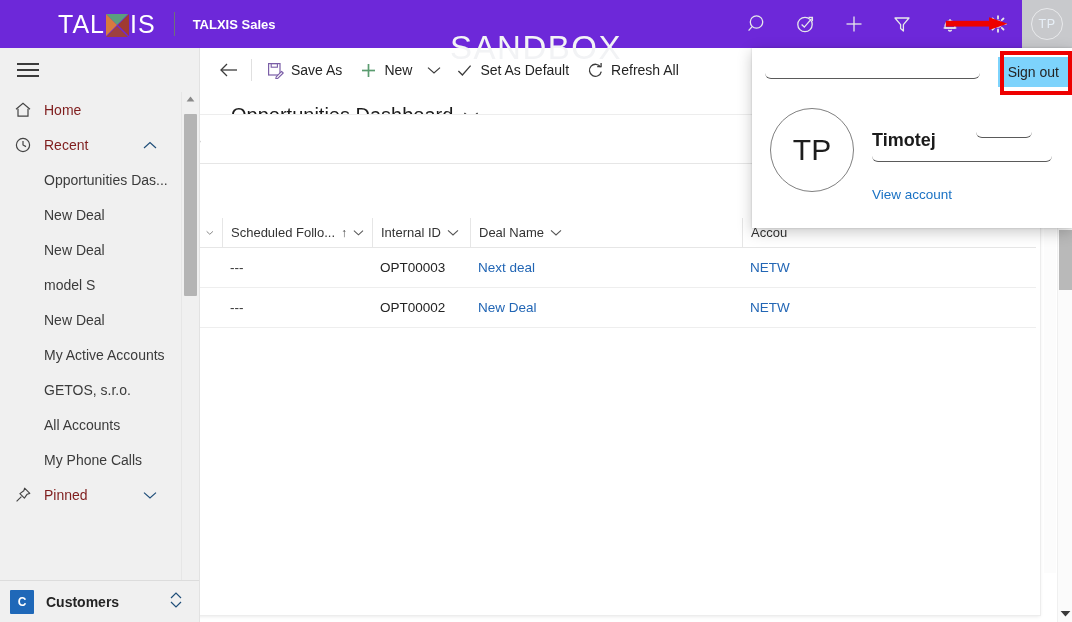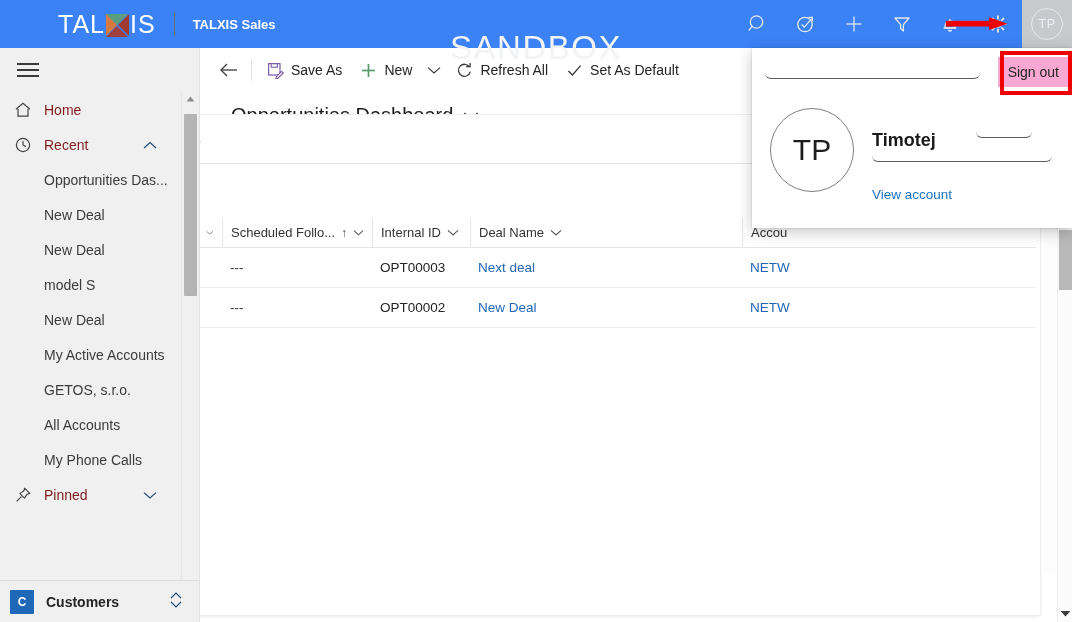--- a/index.html
+++ b/index.html
@@ -10,21 +10,21 @@
     background: #ffffff;
     font-family: "Liberation Sans", sans-serif;
     -webkit-font-smoothing: antialiased;
   }
   .app { position: relative; width: 1072px; height: 622px; overflow: hidden; }
 
   
   .header {
     position: absolute; top: 0; left: 0;
     width: 1072px; height: 48px;
-    background: #3b82f6;
+    background: #6d28d9;
     display: flex; align-items: center;
     z-index: 40;
   }
   .brand-wrap { display: flex; align-items: center; height: 48px; padding-left: 58px; }
   .logo-text {
     color: #ffffff; font-size: 25px; letter-spacing: 1px;
     font-weight: 400; display: flex; align-items: center; height: 48px;
   }
   .logo-x {
     display: inline-block; position: relative;
@@ -195,21 +195,21 @@
     background: #ffffff;
     box-shadow: 0 0 2px rgba(0,0,0,.18), 0 4px 14px rgba(0,0,0,.22);
     z-index: 60;
   }
   .fly-top { position: relative; height: 52px; }
   .redact { background: transparent; border-bottom: 1.3px solid #5a5a5a; border-radius: 0 0 6px 6px; }
   .redact-1 { position: absolute; left: 13px; top: 14px; width: 215px; height: 17px; }
   .signout {
     position: absolute; right: 3px; top: 9px;
     padding: 7px 10px; font-size: 14px; color: #242424; cursor: pointer;
-    background: #f9a8d4;
+    background: #7dd3fc;
   }
   .signout-box {
     position: absolute; right: 0px; top: 3px; width: 72px; height: 44px;
     border: 4px solid #ee0000; pointer-events: none;
   }
   .fly-user { display: flex; align-items: flex-start; padding: 8px 0 0 18px; }
   .fly-avatar {
     width: 84px; height: 84px; border-radius: 50%;
     border: 1px solid #808080; display: flex; align-items: center; justify-content: center;
     color: #1d1d1d; font-size: 30px; font-weight: 400; flex: 0 0 auto;
@@ -458,34 +458,34 @@
       </div>
       <div class="cmd-caret">
         <svg width="14" height="9" viewBox="0 0 14 9">
             <polyline points="1,1.6 7,7 13,1.6" fill="none" stroke="#3b3b3b" stroke-width="1.2"></polyline>
           </svg>
       </div>
 
       <div class="cmd-btn">
         <span class="ci">
           <svg width="17" height="17" viewBox="0 0 17 17">
-              <path d="M13.6 5.2 A6 6 0 1 0 14.3 9.6" fill="none" stroke="#3b3b3b" stroke-width="1.3"></path>
-              <polyline points="10.2,4.6 14.1,4.6 14.1,0.9" fill="none" stroke="#3b3b3b" stroke-width="1.3"></polyline>
-            </svg>
-        </span>
-        <span>Refresh All</span>
+              <polyline points="2.4,9 6.4,13 14.6,3.6" fill="none" stroke="#3b3b3b" stroke-width="1.3"></polyline>
+            </svg>
+        </span>
+        <span>Set As Default</span>
       </div>
 
       <div class="cmd-btn">
         <span class="ci">
           <svg width="17" height="17" viewBox="0 0 17 17">
-              <polyline points="2.4,9 6.4,13 14.6,3.6" fill="none" stroke="#3b3b3b" stroke-width="1.3"></polyline>
-            </svg>
-        </span>
-        <span>Set As Default</span>
+              <path d="M13.6 5.2 A6 6 0 1 0 14.3 9.6" fill="none" stroke="#3b3b3b" stroke-width="1.3"></path>
+              <polyline points="10.2,4.6 14.1,4.6 14.1,0.9" fill="none" stroke="#3b3b3b" stroke-width="1.3"></polyline>
+            </svg>
+        </span>
+        <span>Refresh All</span>
       </div>
     </div>
 
     <div class="page-title-row">
       <div class="page-title">Opportunities Dashboard</div>
       <div class="page-title-caret">
         <svg width="16" height="10" viewBox="0 0 16 10">
             <polyline points="1.4,2 8,8 14.6,2" fill="none" stroke="#3b3b3b" stroke-width="1.3"></polyline>
           </svg>
       </div>

